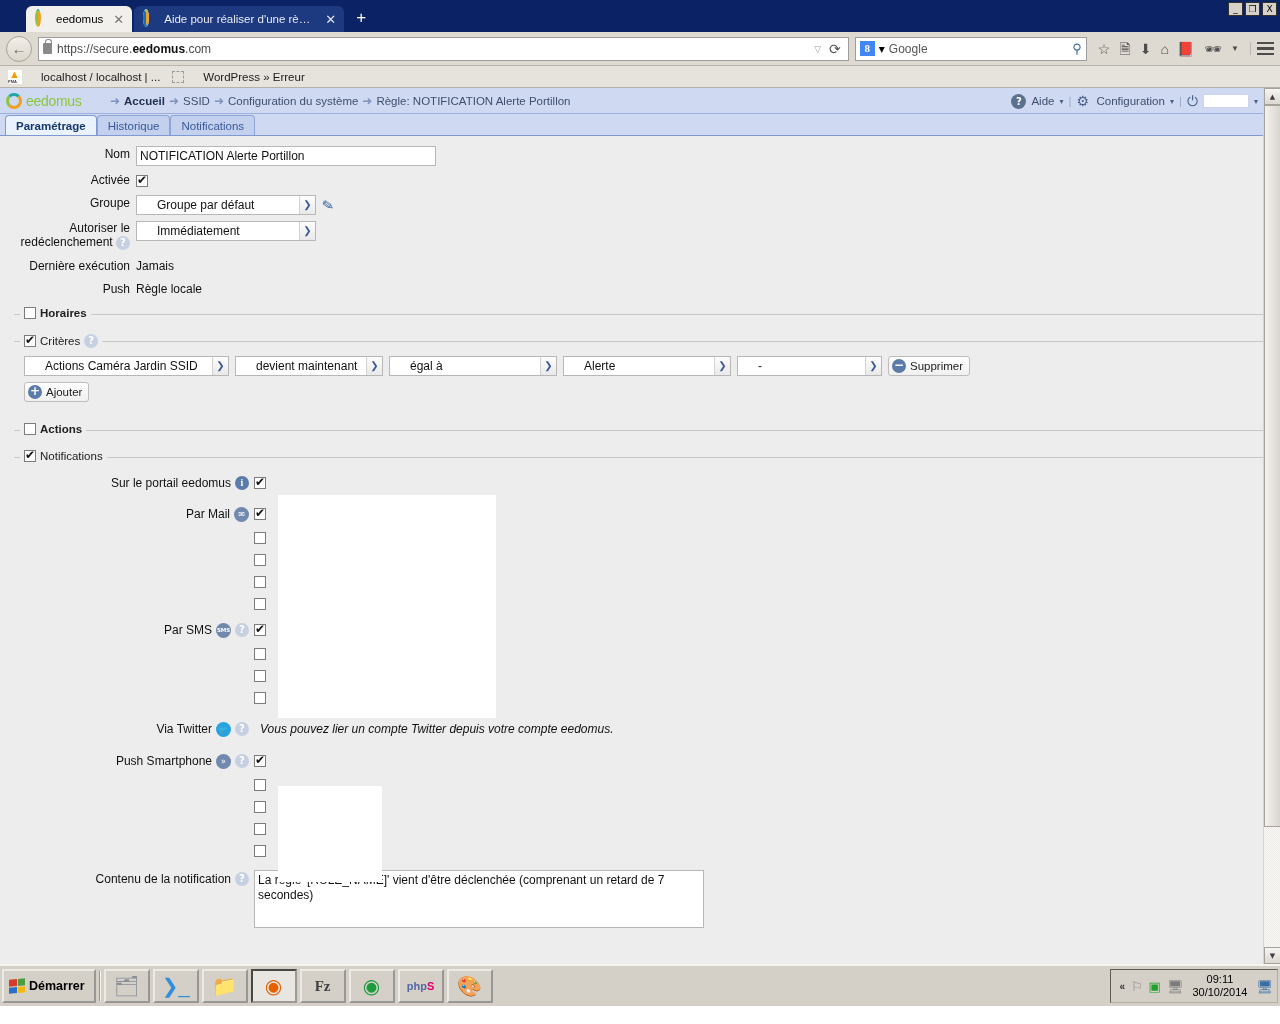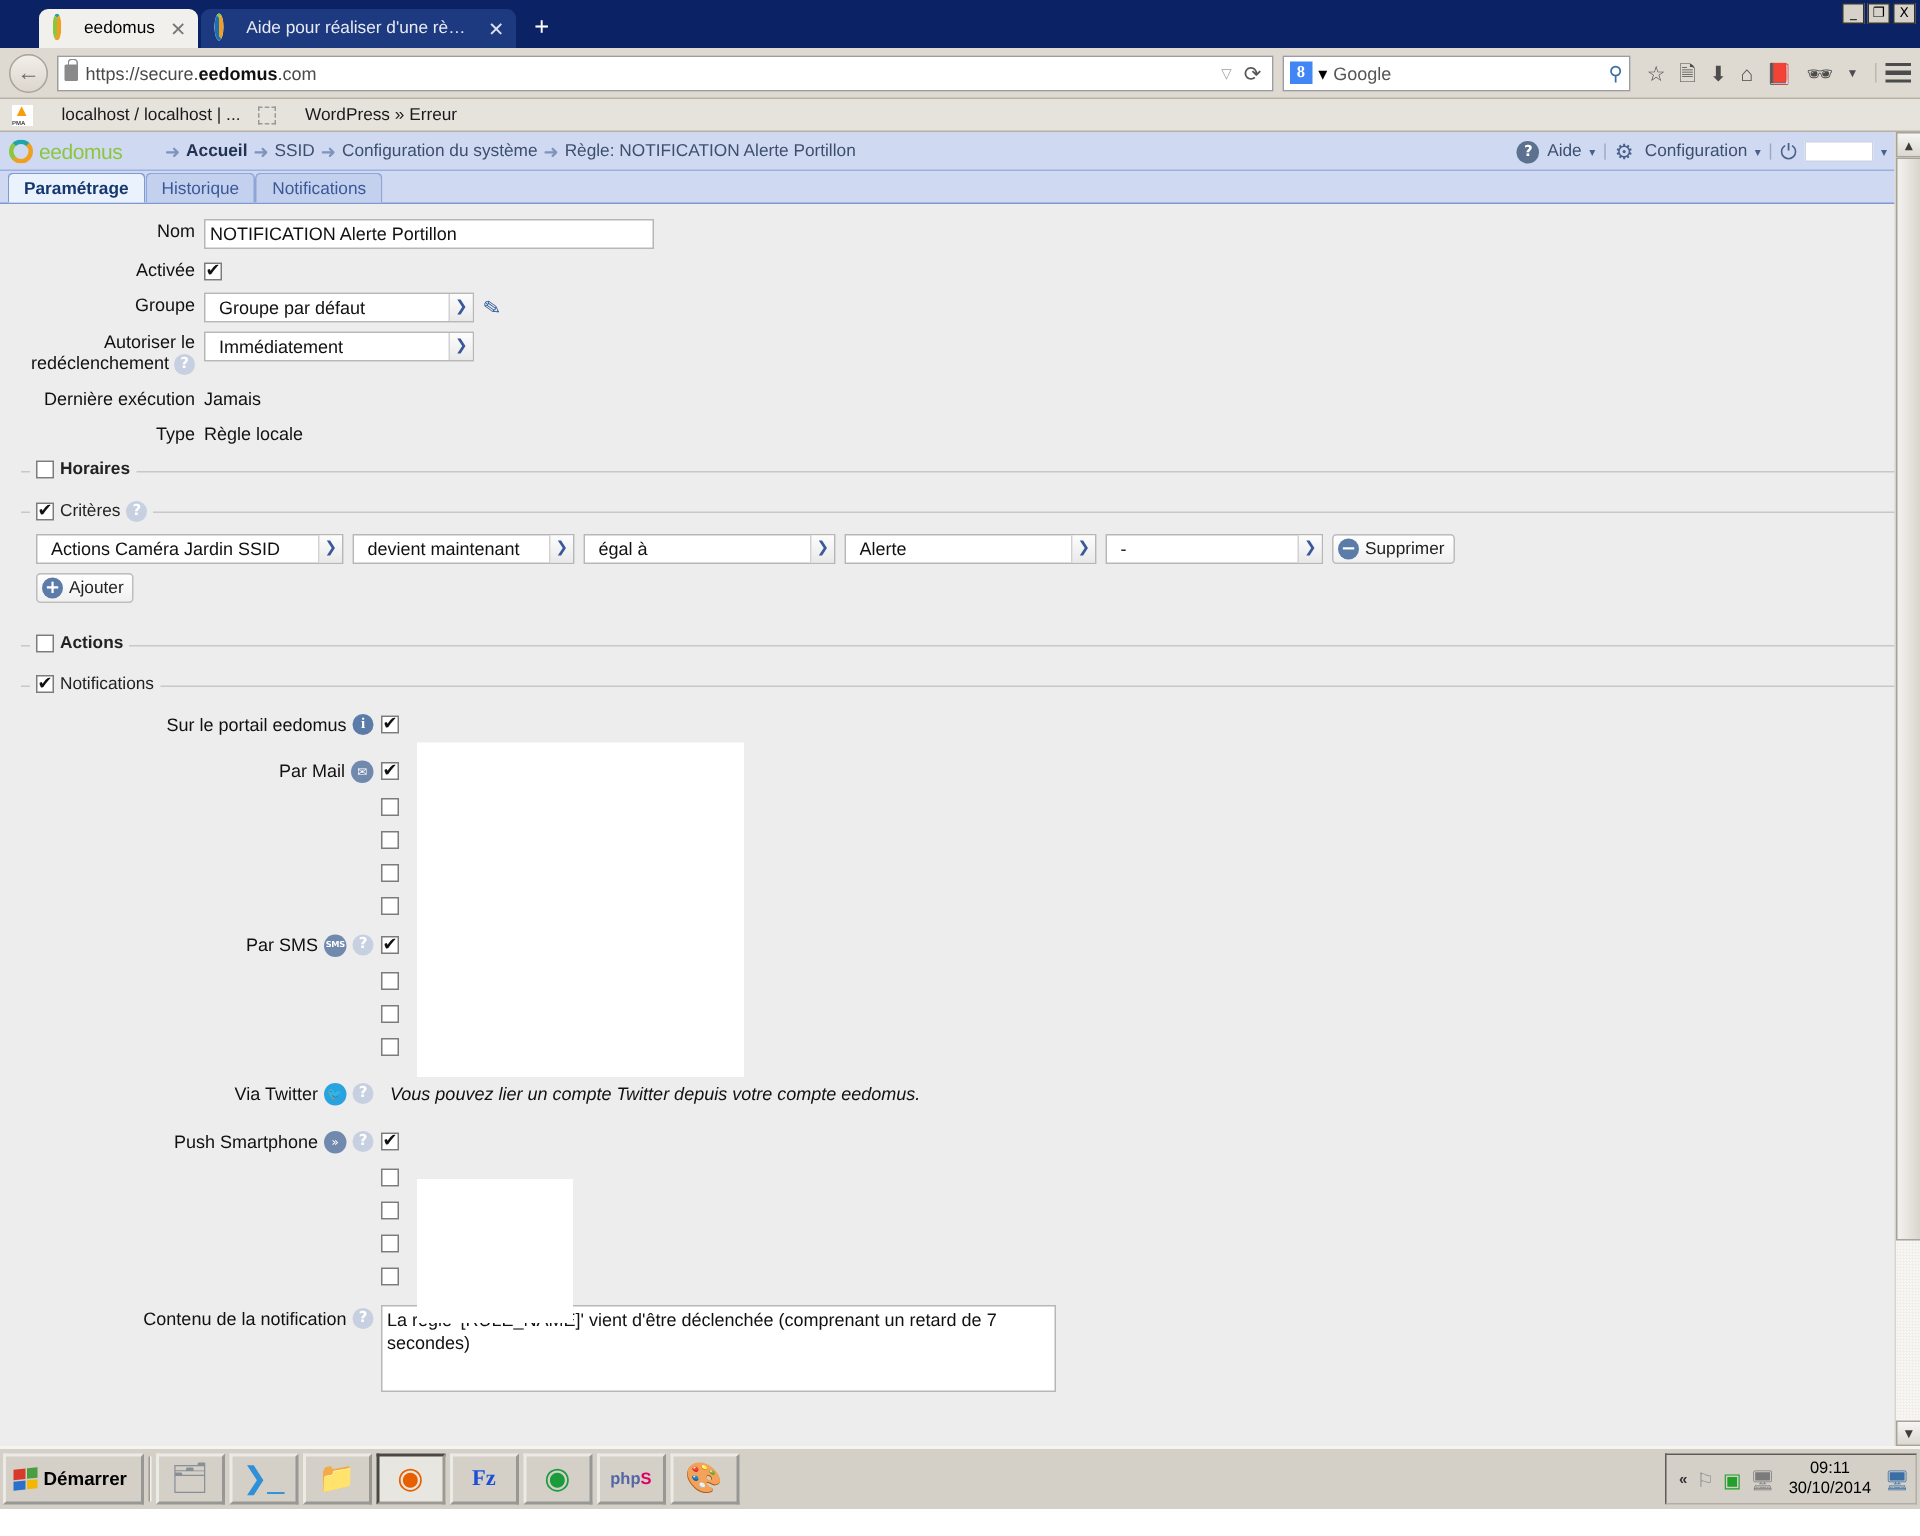--- a/index.html
+++ b/index.html
@@ -219,21 +219,21 @@
   .fld { display: flex; align-items: center; gap: 6px; }
 
   input.txt {
     height: 20px; border: 1px solid #b7b7b7; background: #fff;
     font-family: "Liberation Sans", sans-serif; font-size: 12px;
     padding: 0 3px; color: #111;
   }
   .sel {
     height: 20px; border: 1px solid #b7b7b7; background: #fff;
     display: flex; align-items: center; font-size: 12px; color: #111;
-    position: relative; padding-left: 9px;
+    position: relative; padding-left: 20px;
   }
   .sel .selv { flex: 1 1 auto; white-space: nowrap; overflow: hidden; }
   .sel .arrow {
     width: 16px; height: 18px; flex: 0 0 16px;
     background: linear-gradient(#fdfdfd,#e9e9e9);
     border-left: 1px solid #d2d2d2;
     color: #3b5998; font-size: 10px; text-align: center; line-height: 18px;
     font-family: "DejaVu Sans", sans-serif;
   }
   .pencil { color: #2f5c9e; font-size: 14px; transform: rotate(-10deg); }
@@ -516,21 +516,21 @@
         </div>
       </div>
     </div>
 
     <div class="row" style="margin-top:8px">
       <div class="lbl">Dernière exécution</div>
       <div class="static">Jamais</div>
     </div>
 
     <div class="row">
-      <div class="lbl">Type</div>
+      <div class="lbl">Push</div>
       <div class="static">Règle locale</div>
     </div>
 
     <div class="fset empty" style="margin-top:16px">
       <div class="legend">
         <span class="cbx"></span>
         <span>Horaires</span>
       </div>
     </div>
 
@@ -719,21 +719,21 @@
   <div class="tbtn">
       <span class="ic" style="color:#2f8fd8">❯_</span>
     </div>
   <div class="tbtn">
       <span class="ic" style="color:#e0b84a">📁</span>
     </div>
   <div class="tbtn act">
       <span class="ic" style="color:#e66000">◉</span>
     </div>
   <div class="tbtn">
-      <span style="color:#1d4ed8;font-weight:bold;font-size:15px;font-family:'Liberation Serif',serif">Fz</span>
+      <span style="color:#404040;font-weight:bold;font-size:15px;font-family:'Liberation Serif',serif">Fz</span>
     </div>
   <div class="tbtn">
       <span class="ic" style="color:#1a9b3c">◉</span>
     </div>
   <div class="tbtn">
       <span style="color:#5566a5;font-weight:bold;font-size:11px">php<span style="color:#d06">S</span></span>
     </div>
   <div class="tbtn">
       <span class="ic" style="color:#7aa7d0">🎨</span>
     </div>

